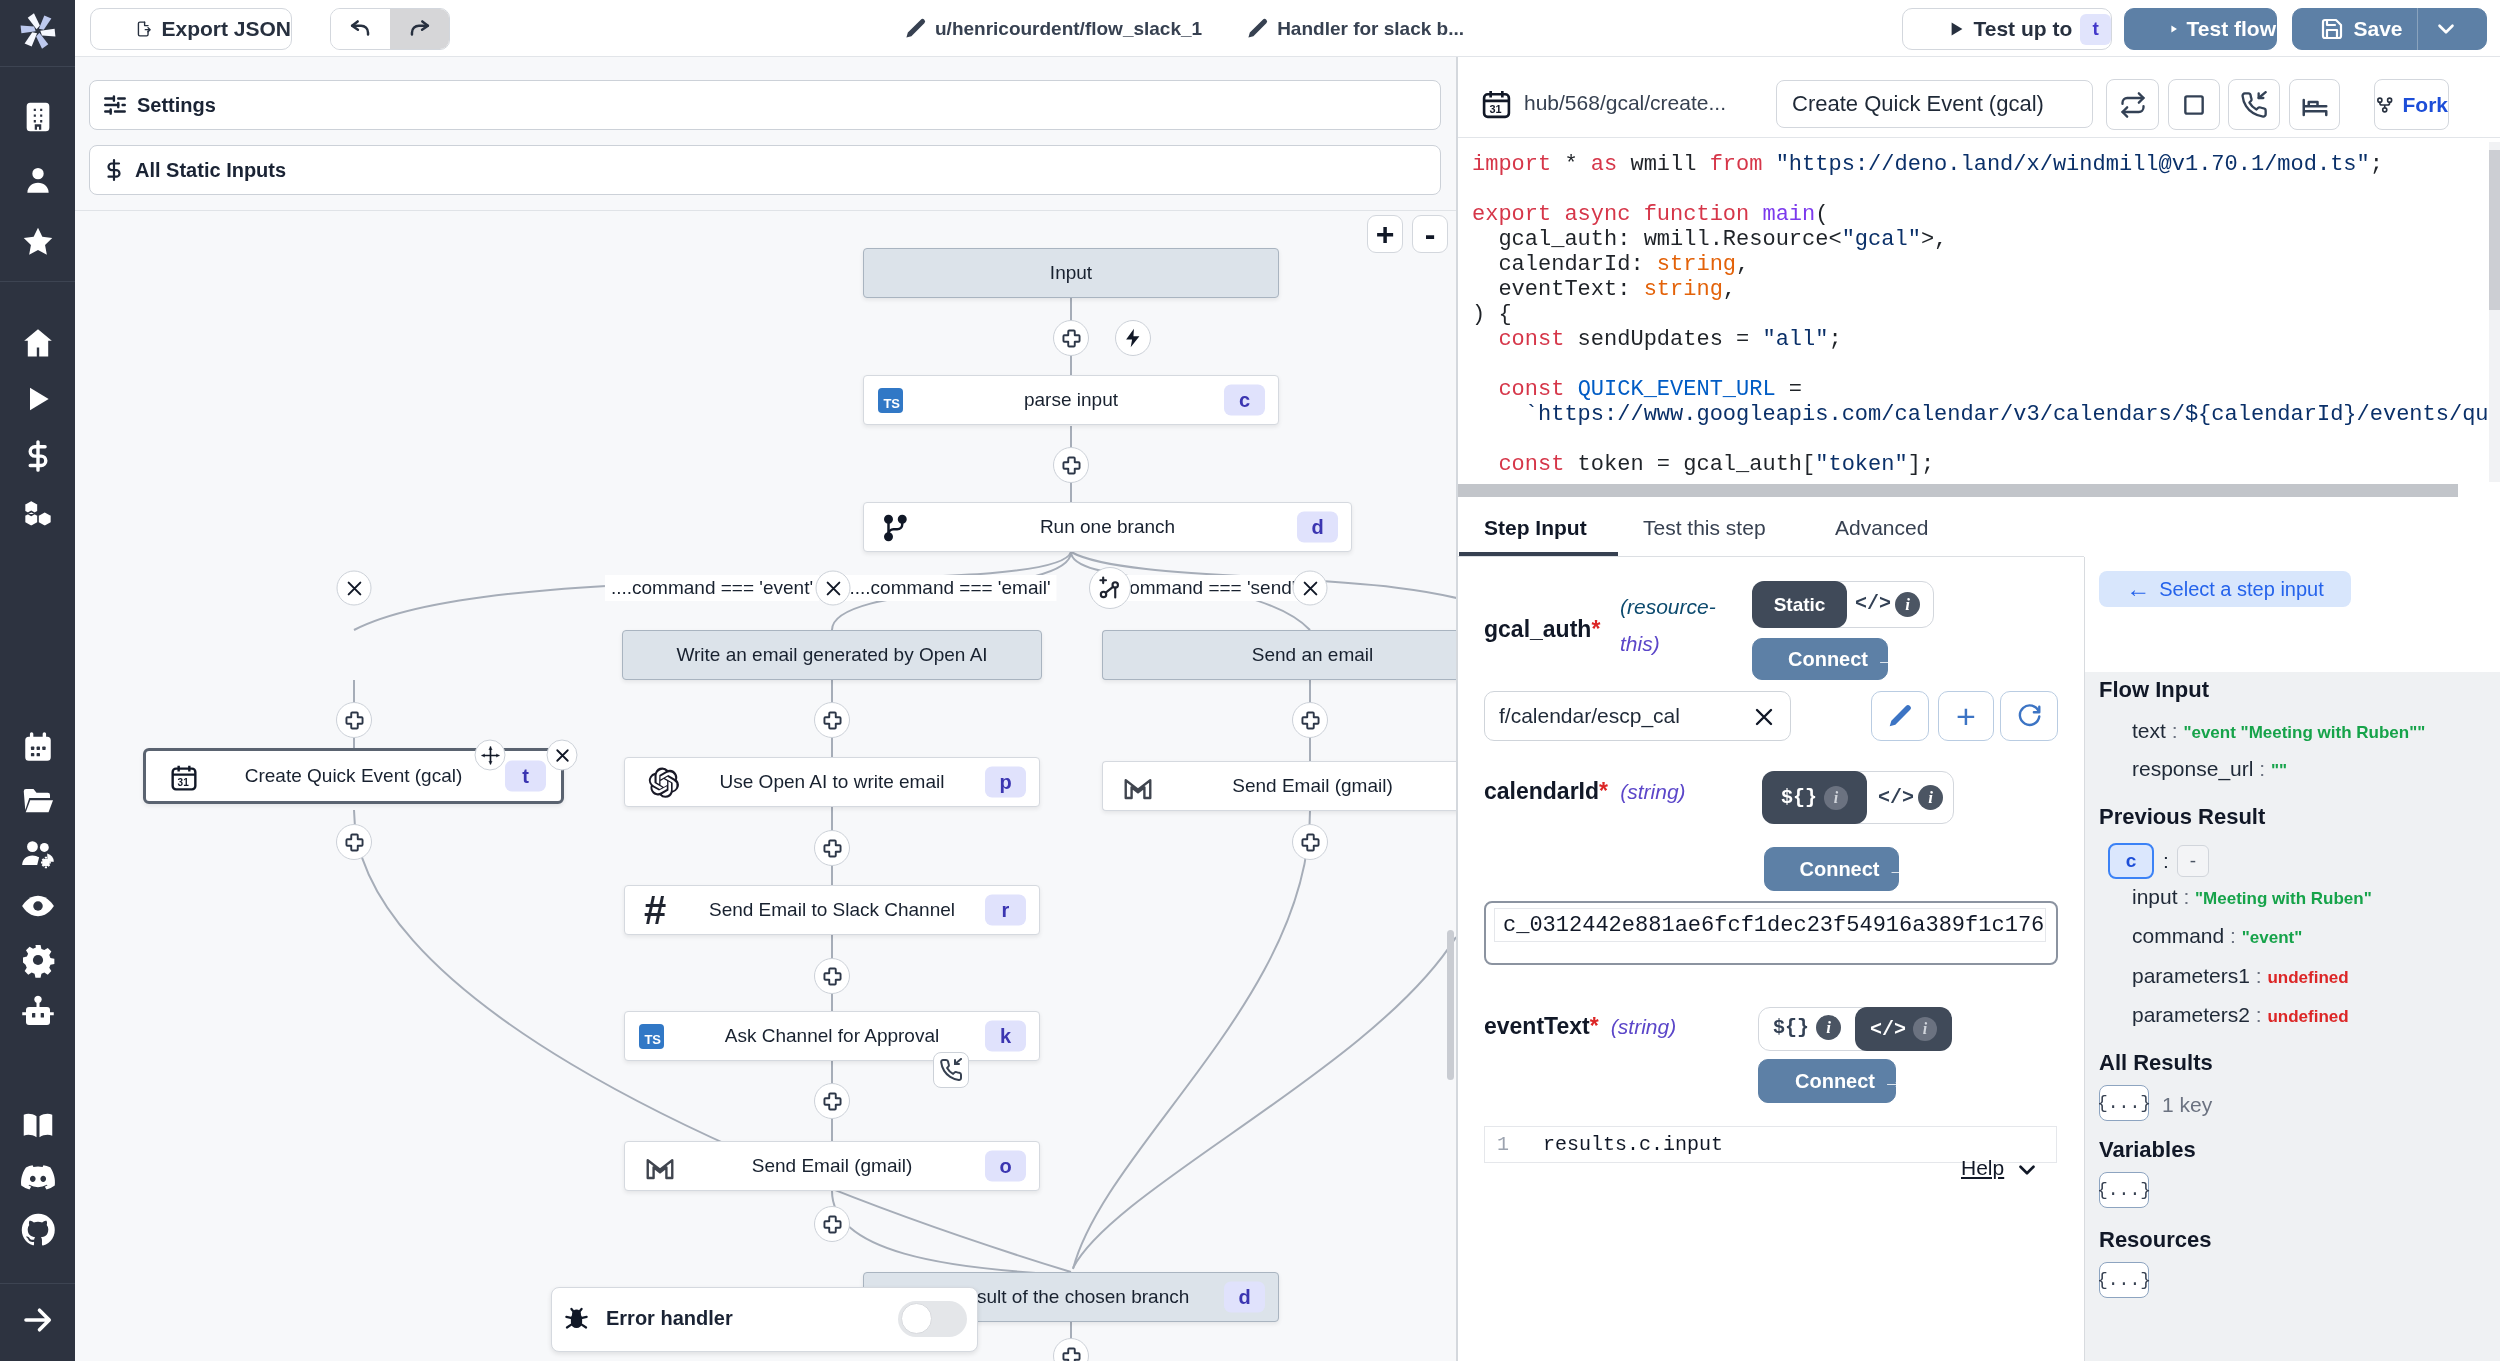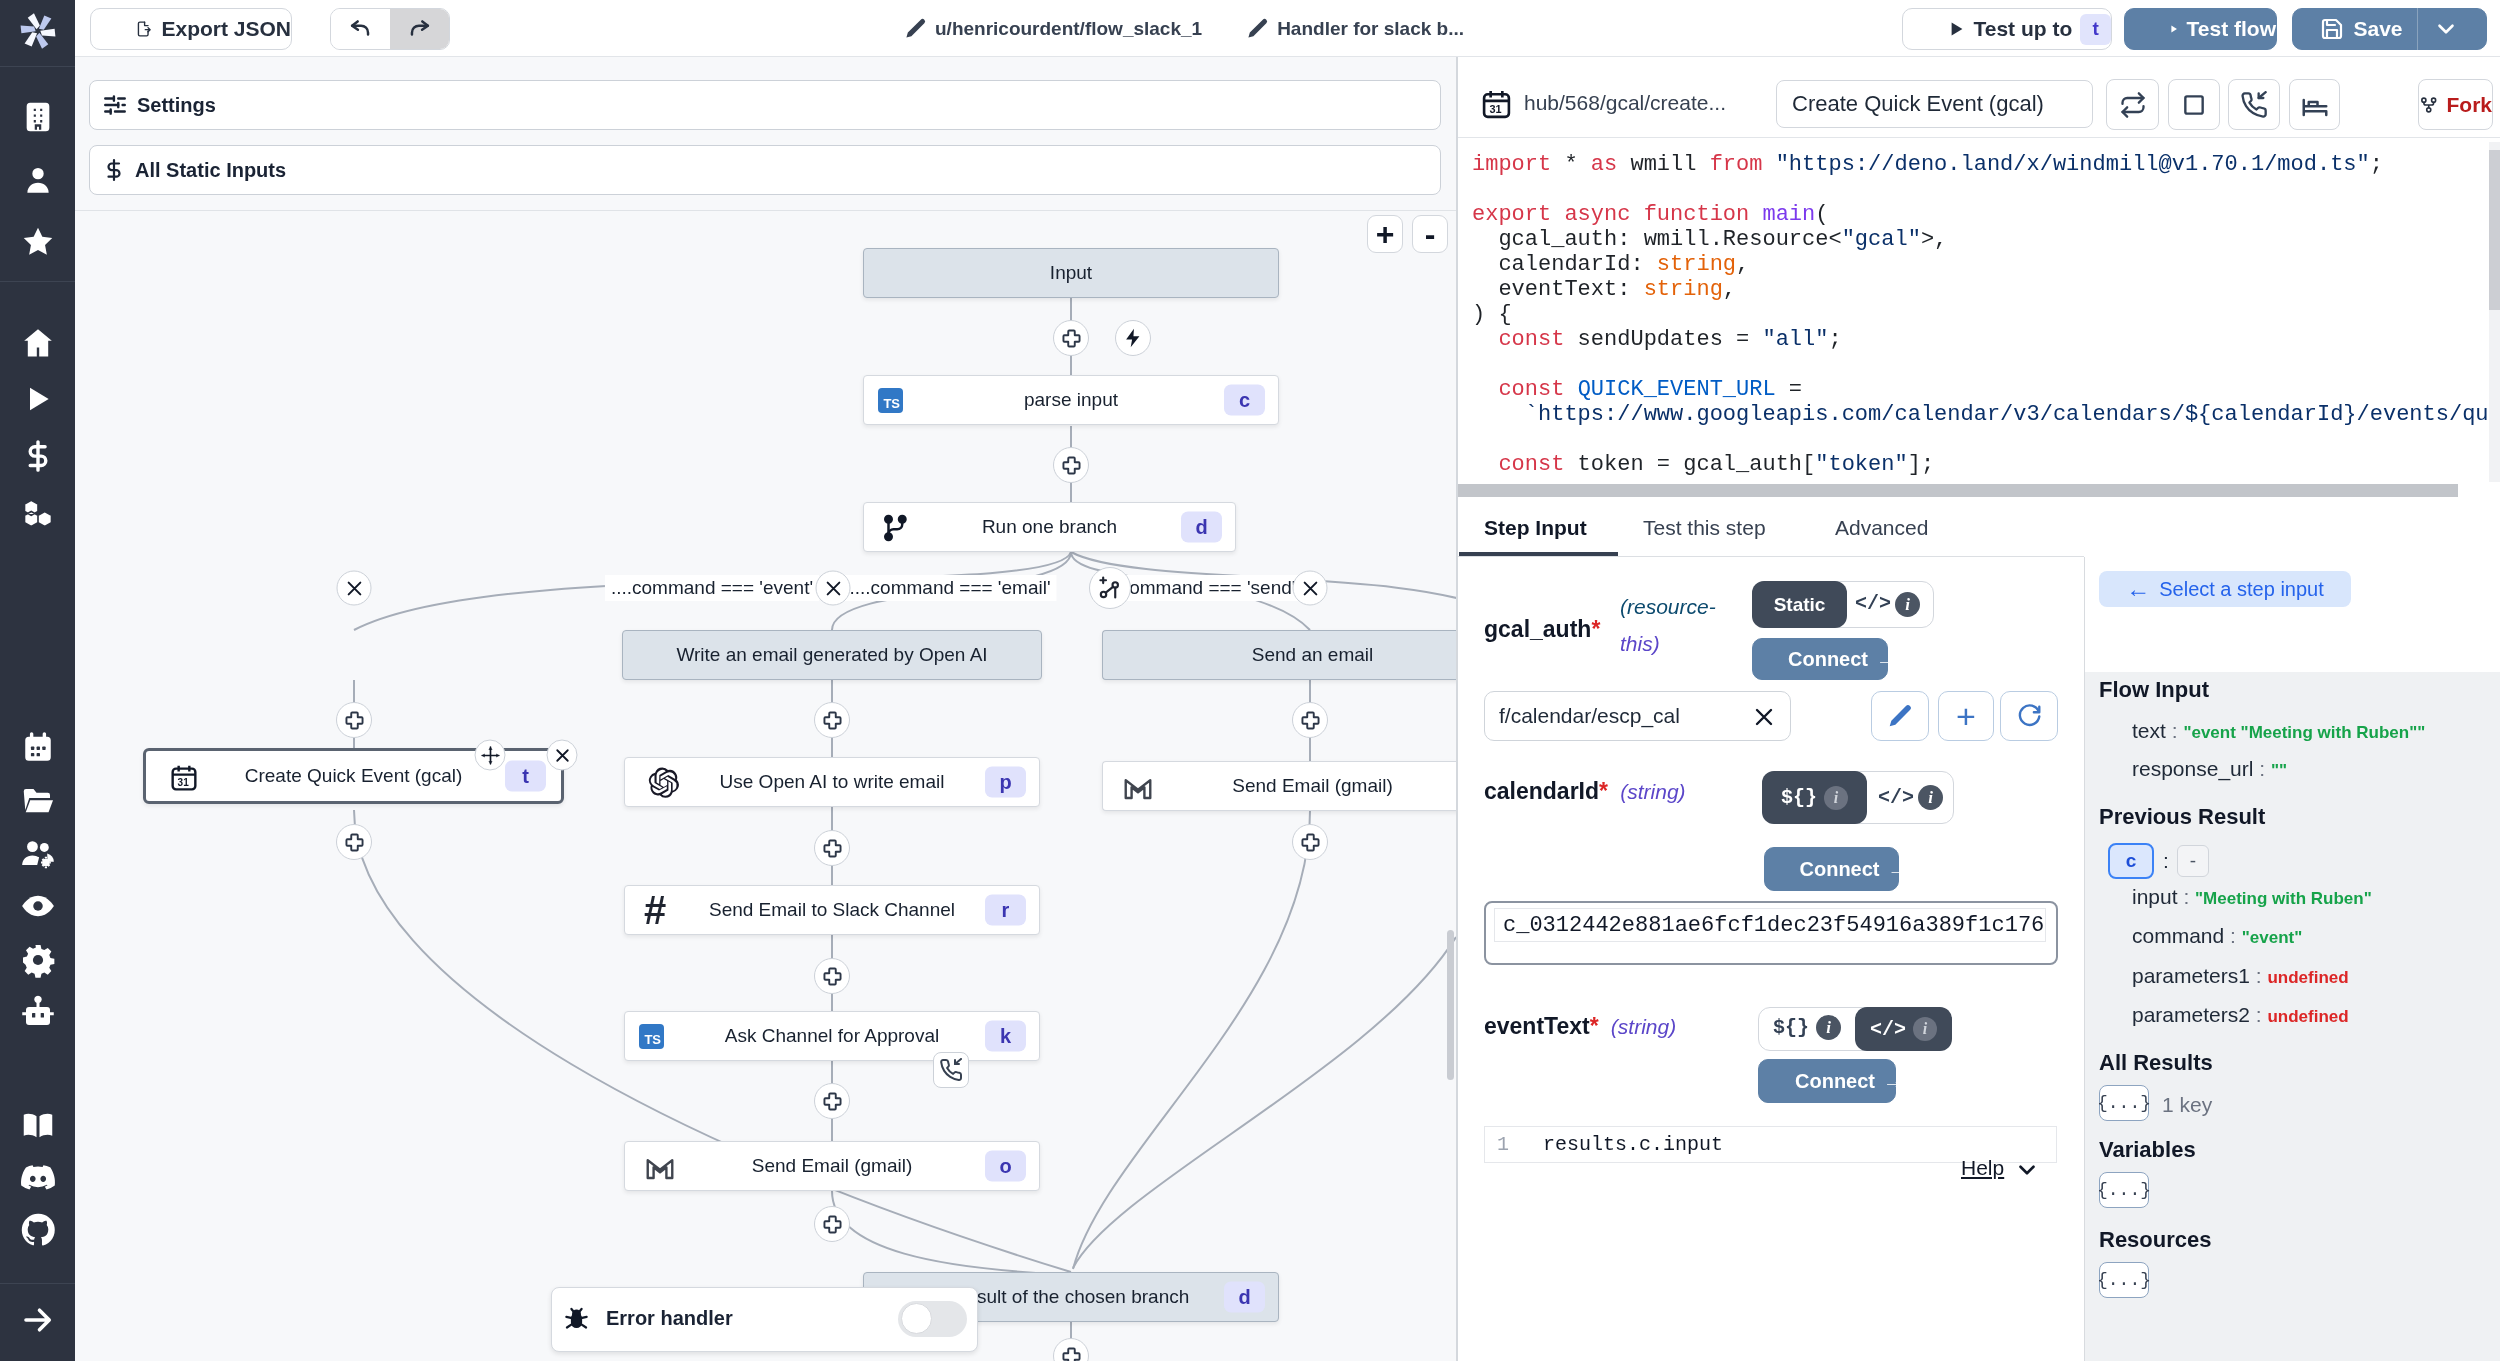--- a/index.html
+++ b/index.html
@@ -245,21 +245,21 @@
       <path d="M1381,880 C1300,1010 1040,1130 998,1211"></path>
       <path d="M996,1265 L996,1304"></path>
     </svg>
 
     <div class="node gray" style="left:788px; top:191px; width:416px;">Input</div>
     <div class="node" style="left:788px; top:318px; width:416px;">
       <div class="abs" style="left:14px; top:12px; width:25px; height:25px; background:#3178c6; border-radius:4px; color:#fff; font-weight:bold; font-size:13px; display:flex; align-items:flex-end; justify-content:flex-end; padding:0 3px 2px 0;">TS</div>
       <div class="lbl">parse input</div>
         <div class="badge">c</div>
     </div>
-    <div class="node" style="left:788px; top:445px; width:373px;">
+    <div class="node" style="left:788px; top:445px; width:489px;">
       <svg class="abs" style="left:17px; top:10px;" width="30" height="30" viewBox="0 0 24 24" fill="none" stroke="#111827" stroke-width="2">
           <circle cx="6" cy="5" r="2.6" fill="#111827"></circle>
           <circle cx="17" cy="5" r="2.6" fill="#111827"></circle>
           <circle cx="6" cy="19" r="2.6" fill="#111827"></circle>
           <path d="M17 7.6v1.4a4 4 0 0 1-4 4h-3a4 4 0 0 0-4 4"></path>
           <path d="M6 7.6V16"></path>
         </svg>
       <div class="lbl">Run one branch</div>
         <div class="badge">d</div>
     </div>
@@ -470,21 +470,21 @@
           <path d="M16 2v4h4"></path>
           <path d="M22 1l-6 5"></path>
           <path d="M22 16.9v3a2 2 0 0 1-2.2 2 19.8 19.8 0 0 1-8.6-3 19.5 19.5 0 0 1-6-6 19.8 19.8 0 0 1-3-8.7A2 2 0 0 1 4.1 2h3a2 2 0 0 1 2 1.7c.1.96.36 1.9.7 2.8a2 2 0 0 1-.45 2.1L8.1 9.9a16 16 0 0 0 6 6l1.3-1.3a2 2 0 0 1 2.1-.45c.9.34 1.84.6 2.8.7a2 2 0 0 1 1.7 2z"></path>
         </svg>
       </div>
     <div class="ibtn" style="left:831px; top:22px; width:51px; height:51px;">
         <svg width="30" height="30" viewBox="0 0 24 24" fill="none" stroke="#334155" stroke-width="2" stroke-linecap="round" stroke-linejoin="round">
           <path d="M3 20V8M3 17h18v3M3 13h18M7 13V9.5h7V13"></path>
         </svg>
       </div>
-    <div class="ibtn" style="left:916px; top:22px; width:75px; height:51px; gap:8px; font-weight:bold; font-size:21px; color:#b91c1c;margin-left:44px;"><svg width="26" height="26" viewBox="0 0 24 24" fill="none" stroke="#27303f" stroke-width="2">
+    <div class="ibtn" style="left:916px; top:22px; width:75px; height:51px; gap:8px; font-weight:bold; font-size:21px; color:#1d4ed8;"><svg width="26" height="26" viewBox="0 0 24 24" fill="none" stroke="#27303f" stroke-width="2">
           <circle cx="6" cy="6" r="2.5"></circle>
           <circle cx="18" cy="6" r="2.5"></circle>
           <circle cx="12" cy="18" r="2.5"></circle>
           <path d="M6 8.5v1A2.5 2.5 0 0 0 8.5 12h7A2.5 2.5 0 0 0 18 9.5v-1M12 12v3.5"></path>
         </svg>Fork</div>
 
     <div id="code" class="abs mono" style="left:14px; top:95px; font-size:22px; line-height:25px; white-space:pre; color:#1f2328;"><div><span class="kw">import</span> * <span class="kw">as</span> wmill <span class="kw">from</span> <span class="str">"https://deno.land/x/windmill@v1.70.1/mod.ts"</span>;</div><div>&nbsp;</div><div><span class="kw">export</span> <span class="kw">async</span> <span class="kw">function</span> <span class="fn">main</span>(</div><div>  gcal_auth: wmill.Resource&lt;<span class="str">"gcal"</span>&gt;,</div><div>  calendarId: <span class="typ">string</span>,</div><div>  eventText: <span class="typ">string</span>,</div><div>) {</div><div>  <span class="kw">const</span> sendUpdates = <span class="str">"all"</span>;</div><div>&nbsp;</div><div>  <span class="kw">const</span> <span class="cnst">QUICK_EVENT_URL</span> =</div><div>    <span class="str">`https://www.googleapis.com/calendar/v3/calendars/${calendarId}/events/qui</span></div><div>&nbsp;</div><div>  <span class="kw">const</span> token = gcal_auth[<span class="str">"token"</span>];</div></div>
     <div class="abs" style="left:0; top:427px; width:1000px; height:13px; background:#c2c5ca;"></div>
     <div class="abs" style="left:1031px; top:85px; width:11px; height:340px; background:#f1f2f4;">
         <div class="abs" style="top:8px; width:11px; height:160px; background:#ccced3;"></div>

